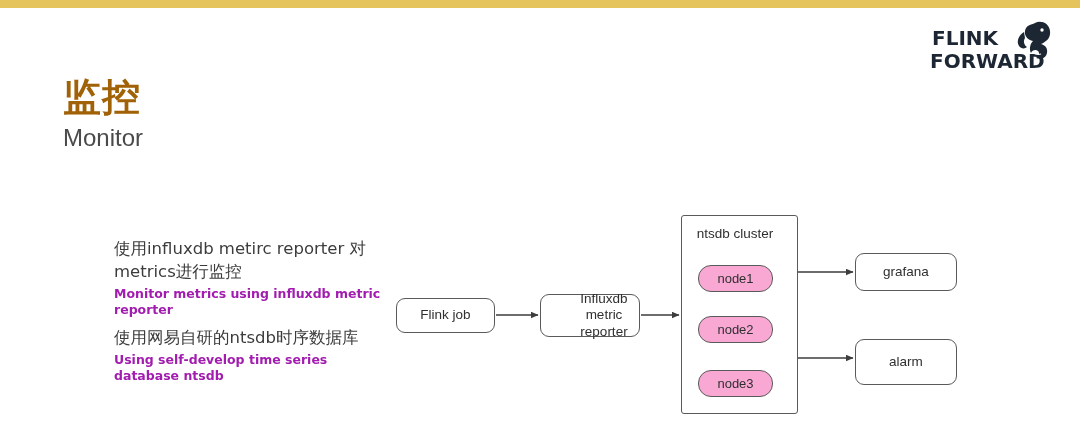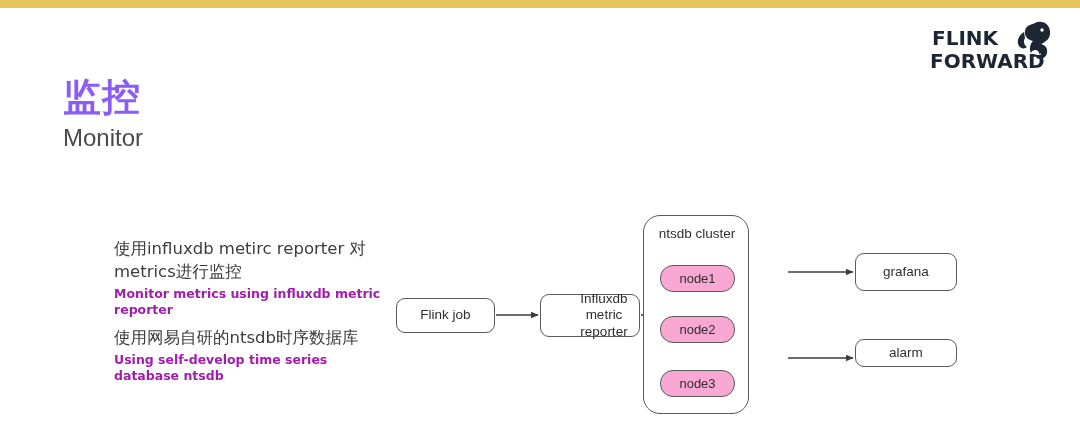--- a/index.html
+++ b/index.html
@@ -38,21 +38,21 @@
   
   #title-block {
     position: absolute;
     left: 63px;
     top: 78px;
   }
   #page-title {
     font-size: 38px;
     font-weight: bold;
     letter-spacing: 1px;
-    color: #8b5cf6;
+    color: #a16207;
     line-height: 1.05;
     margin: 0;
     font-family: "DejaVu Sans", "Liberation Sans", sans-serif;
   }
   #page-subtitle {
     font-size: 24px;
     color: #4a4a4a;
     margin: 8px 0 0 0;
     line-height: 1;
   }
@@ -96,22 +96,22 @@
     justify-content: center;
     text-align: center;
     font-size: 13.5px;
     color: #2f2f2f;
     line-height: 1.22;
     box-sizing: border-box;
   }
 
   #box-flink-job       { left: 396px; top: 298px; width: 99px;  height: 35px; }
   #box-influxdb        { left: 540px; top: 294px; width: 100px; height: 43px; padding-left: 28px; }
-  #box-ntsdb-cluster   { left: 643px; top: 215px; width: 106px; height: 199px;
-                         border-radius: 17px; display: block; }
+  #box-ntsdb-cluster   { left: 681px; top: 215px; width: 117px; height: 199px;
+                         border-radius: 3px; display: block; }
   #cluster-label {
     position: absolute;
     left: 0; top: 10px; width: 106px;
     text-align: center;
     font-size: 13.5px;
     color: #2f2f2f;
     line-height: 1.25;
   }
   .cluster-node {
     position: absolute;
@@ -126,21 +126,21 @@
     justify-content: center;
     font-size: 13px;
     color: #2f2f2f;
     box-sizing: border-box;
   }
   #node-1 { top: 49px; }
   #node-2 { top: 100px; }
   #node-3 { top: 154px; }
 
   #box-grafana { left: 855px; top: 253px; width: 102px; height: 38px; }
-  #box-alarm   { left: 855px; top: 339px; width: 102px; height: 28px; }
+  #box-alarm   { left: 855px; top: 339px; width: 102px; height: 46px; }
 </style>
 </head>
 <body>
 
 <div id="top-bar"></div>
 
 <div id="logo">
   <svg width="130" height="60" viewBox="0 0 130 60" xmlns="http://www.w3.org/2000/svg">
     <text x="2" y="27" font-family="DejaVu Sans, Liberation Sans, sans-serif" font-size="20" font-weight="bold" fill="#1d2733">FLINK</text>
     <text x="0" y="50" font-family="DejaVu Sans, Liberation Sans, sans-serif" font-size="20" font-weight="bold" fill="#1d2733">FORWARD</text>

